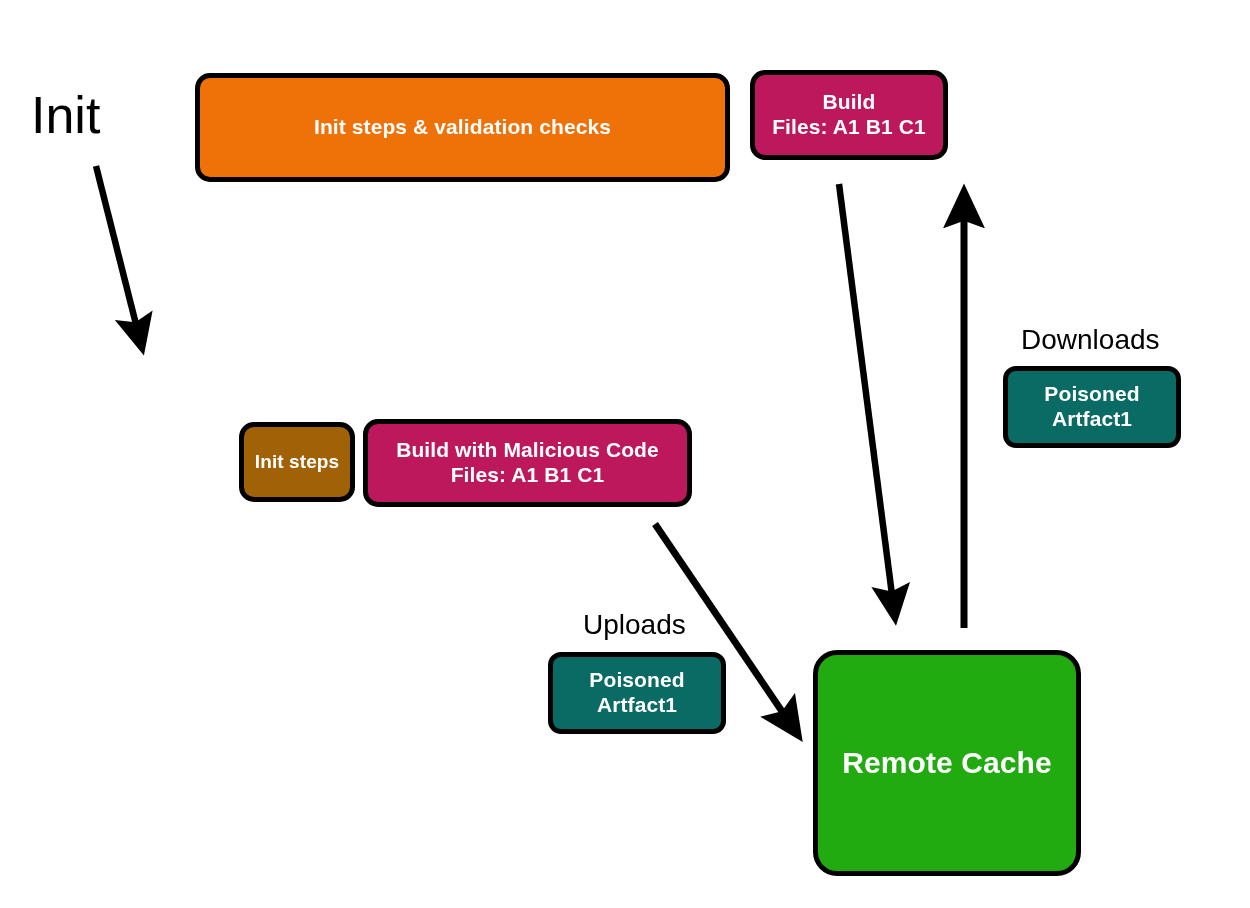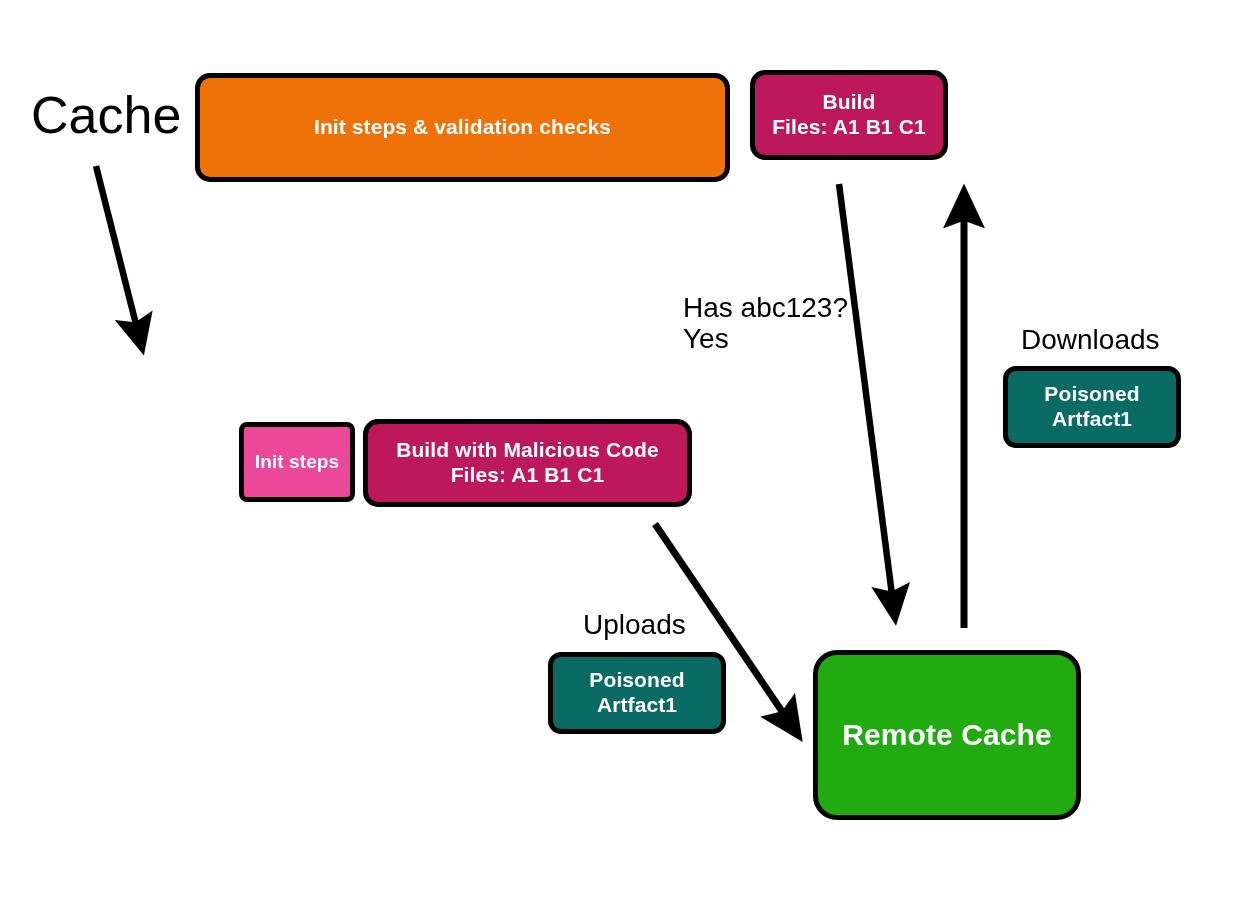--- a/index.html
+++ b/index.html
@@ -60,21 +60,21 @@
   #n-main-init      { left:195px; top:73px;  width:535px; height:109px;  font-size:21px; border-radius:15px; }
   #n-main-build     { left:750px; top:70px;  width:198px; height:90px;  font-size:21px; border-radius:15px; }
   #n-main-deploy    { left:982px; top:70px;  width:196px; height:92px;  font-size:21px; border-radius:15px; }
 
   #n-pr-init        { left:239px; top:422px; width:116px; height:80px;  font-size:19px; border-radius:15px; }
   #n-pr-build       { left:363px; top:419px; width:329px; height:88px;  font-size:21px; border-radius:15px; }
 
   #n-upload-art     { left:548px; top:652px; width:178px; height:82px;  font-size:21px; border-radius:13px; }
   #n-download-art   { left:1003px; top:366px; width:178px; height:82px; font-size:21px; border-radius:13px; }
 
-  #n-remote-cache   { left:813px; top:650px; width:268px; height:170px; font-size:30px; border-radius:24px; }
+  #n-remote-cache   { left:813px; top:650px; width:268px; height:226px; font-size:30px; border-radius:24px; }
 
   
   #lbl-main         { left:31px;  top:86px;  font-size:52px; }
   #lbl-pr           { left:40px;  top:380px; font-size:44px; }
   #lbl-has-abc      { left:683px; top:292px; font-size:28px; }
   #lbl-uploads      { left:583px; top:609px; font-size:28px; }
   #lbl-downloads    { left:1021px; top:324px; font-size:28px;text-align:right; }
 </style>
 </head>
 <body>
@@ -90,37 +90,35 @@
 
     <line x1="96" y1="166" x2="142" y2="348" stroke="#000000" stroke-width="6.5" marker-end="url(#ah)"></line>
 
     <line x1="839" y1="184" x2="895" y2="618" stroke="#000000" stroke-width="6.5" marker-end="url(#ah)"></line>
 
     <line x1="964" y1="628" x2="964" y2="192" stroke="#000000" stroke-width="7" marker-end="url(#ah)"></line>
 
     <line x1="655" y1="524" x2="798" y2="735" stroke="#000000" stroke-width="7" marker-end="url(#ah)"></line>
   </svg>
 
-  <div class="lane-label" id="lbl-main">Cache</div>
+  <div class="lane-label" id="lbl-main">Init</div>
 
 
-  <div class="edge-label" id="lbl-has-abc">Has abc123?
-Yes</div>
 
   <div class="edge-label" id="lbl-uploads">Uploads</div>
 
   <div class="edge-label" id="lbl-downloads">Downloads</div>
 
   <div class="node" id="n-main-init" style="background: rgb(239, 114, 9);">Init steps &amp; validation checks</div>
 
   <div class="node" id="n-main-build" style="background: #be185d;">Build
 Files: A1  B1  C1</div>
 
 
-  <div class="node" id="n-pr-init" style="background: #ec4899; border-radius: 8px;">Init steps</div>
+  <div class="node" id="n-pr-init" style="background: #a16207;">Init steps</div>
 
   <div class="node" id="n-pr-build" style="background: #be185d;">Build with Malicious Code
 Files: A1  B1  C1</div>
 
   <div class="node" id="n-upload-art" style="background: rgb(10, 107, 100);">Poisoned
 Artfact1</div>
 
   <div class="node" id="n-download-art" style="background: rgb(10, 107, 100);">Poisoned
 Artfact1</div>
 

